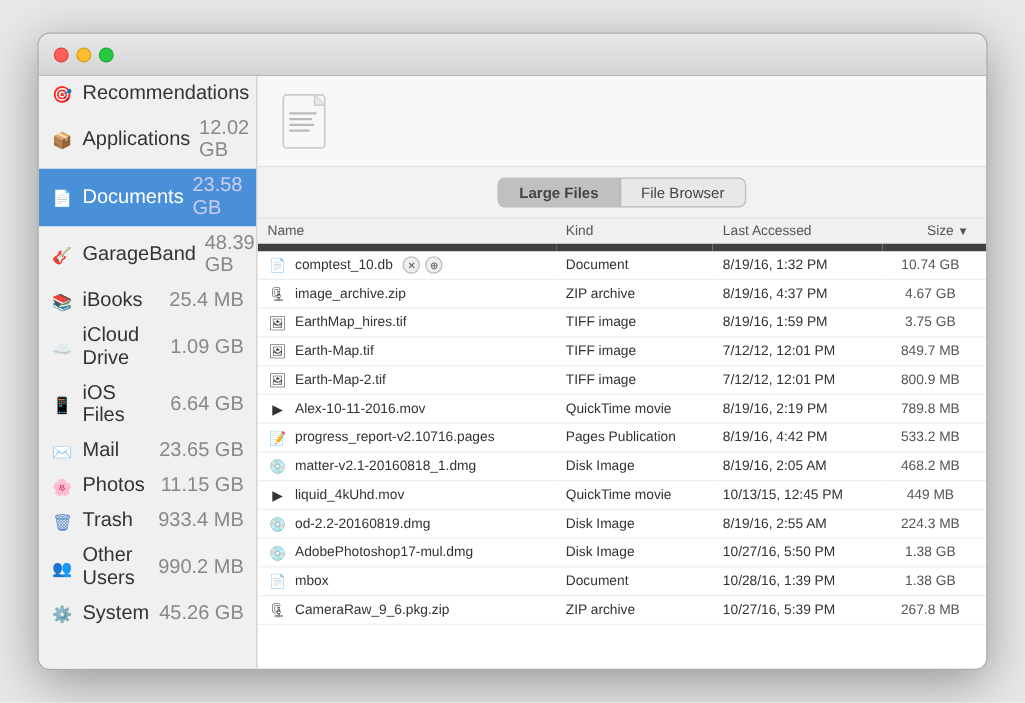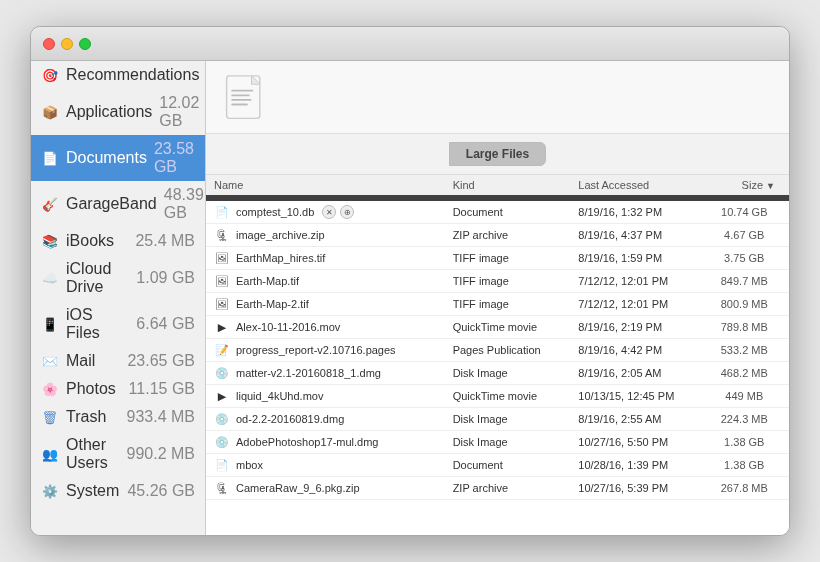--- a/index.html
+++ b/index.html
@@ -323,20 +323,21 @@
           </svg>
         </div>
         <div class="panel-info">
           <div class="panel-title"></div>
           <div class="panel-sub"></div>
         </div>
       </div>
 
       <div class="tabs-row">
         <button class="tab-btn active">Large Files</button>
+        <button class="tab-btn">File Browser</button>
       </div>
 
       <div class="file-table">
         <table>
           <thead>
             <tr>
               <th>Name</th>
               <th>Kind</th>
               <th>Last Accessed</th>
               <th class="size-col">Size <span class="size-arrow">▼</span></th>

